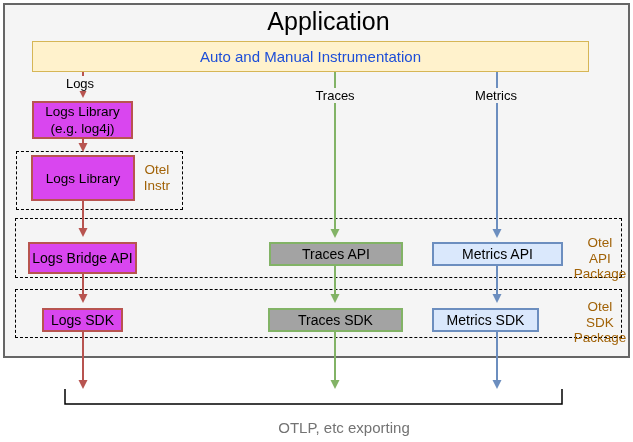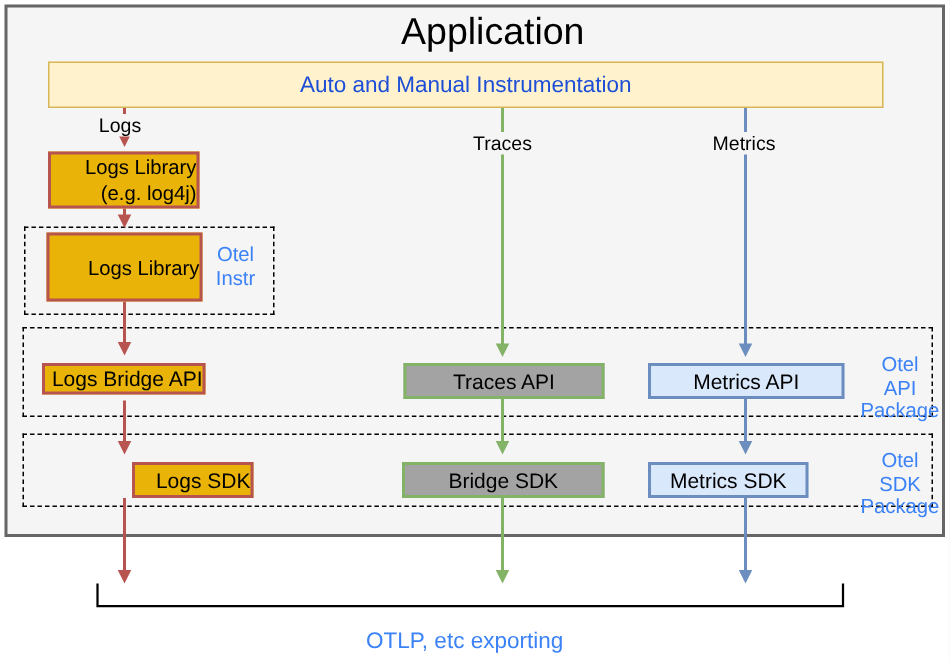--- a/index.html
+++ b/index.html
@@ -26,55 +26,55 @@
     font-size:15px;color:#1d4ed8;z-index:4;
   }
   
   .dashed-group{
     border:1.5px dashed #000000;background:transparent;z-index:2;
   }
   #otel-instr-group{left:16px;top:151px;width:167px;height:59px;}
   #otel-api-group{left:15px;top:218px;width:607px;height:60px;}
   #otel-sdk-group{left:15px;top:289px;width:607px;height:49px;}
   .group-label{
-    z-index:4;text-align:center;font-size:13.5px;line-height:15.5px;color:#3b82f6;
+    z-index:4;text-align:center;font-size:13.5px;line-height:15.5px;color:#a16207;
   }
   #otel-instr-label{left:132px;top:162px;width:50px;}
   #otel-api-label{left:570px;top:235px;width:60px;}
   #otel-sdk-label{left:570px;top:299px;width:60px;}
   
   .node{
     display:flex;flex-direction:column;align-items:center;justify-content:center;
     font-size:14px;line-height:19px;color:#000;text-align:center;z-index:4;
   }
-  .node.red{background:#eab308;border:2px solid #b85450;align-items:flex-end;}
+  .node.red{background:#d946ef;border:2px solid #b85450;}
   .node.green{background:#a3a3a3;border:2px solid #82b366;}
   .node.blue{background:#dae8fc;border:2px solid #6c8ebf;}
   #logs-library-box{left:32px;top:101px;width:101px;height:38px;font-size:13.5px;line-height:17px;}
   #logs-bridge-appender-box{left:31px;top:155px;width:104px;height:46px;font-size:13.5px;line-height:19px;}
-  #logs-bridge-api-box{left:28px;top:242px;width:109px;height:21px;}
+  #logs-bridge-api-box{left:28px;top:242px;width:109px;height:32px;}
   #traces-api-box{left:269px;top:242px;width:134px;height:24px;}
   #metrics-api-box{left:432px;top:242px;width:131px;height:24px;}
-  #logs-sdk-box{left:42px;top:308px;width:81px;height:24px;margin-left:46px;}
+  #logs-sdk-box{left:42px;top:308px;width:81px;height:24px;}
   #traces-sdk-box{left:268px;top:308px;width:135px;height:24px;}
   #metrics-sdk-box{left:432px;top:308px;width:107px;height:24px;}
   
   .edge-label{
     z-index:4;font-size:13px;color:#000;background:#f5f5f5;
     padding:0 2px;transform:translateX(-50%);white-space:nowrap;
   }
   #logs-label{left:80px;top:76px;}
   #traces-label{left:335px;top:88px;}
   #metrics-label{left:496px;top:88px;}
   
   #flow-arrows{left:0;top:0;width:633px;height:442px;z-index:3;pointer-events:none;}
   
   #exporting-label{
-    left:244px;top:419px;width:200px;
-    font-size:15px;color:#3b82f6;z-index:4;
+    left:244px;top:419px;width:200px;text-align:center;
+    font-size:15px;color:#737373;z-index:4;
   }
 </style>
 </head>
 <body>
 
 <div class="abs" id="app-box"></div>
 <div class="abs" id="app-title">Application</div>
 
 <div class="abs" id="instrumentation-box">
   <span>Auto and Manual Instrumentation</span>
@@ -156,19 +156,19 @@
   <span>Traces API</span>
 </div>
 <div class="abs node blue" id="metrics-api-box">
   <span>Metrics API</span>
 </div>
 
 <div class="abs node red" id="logs-sdk-box">
   <span>Logs SDK</span>
 </div>
 <div class="abs node green" id="traces-sdk-box">
-  <span>Bridge SDK</span>
+  <span>Traces SDK</span>
 </div>
 <div class="abs node blue" id="metrics-sdk-box">
   <span>Metrics SDK</span>
 </div>
 
 <div class="abs" id="exporting-label">OTLP, etc exporting</div>
 
 </body></html>

